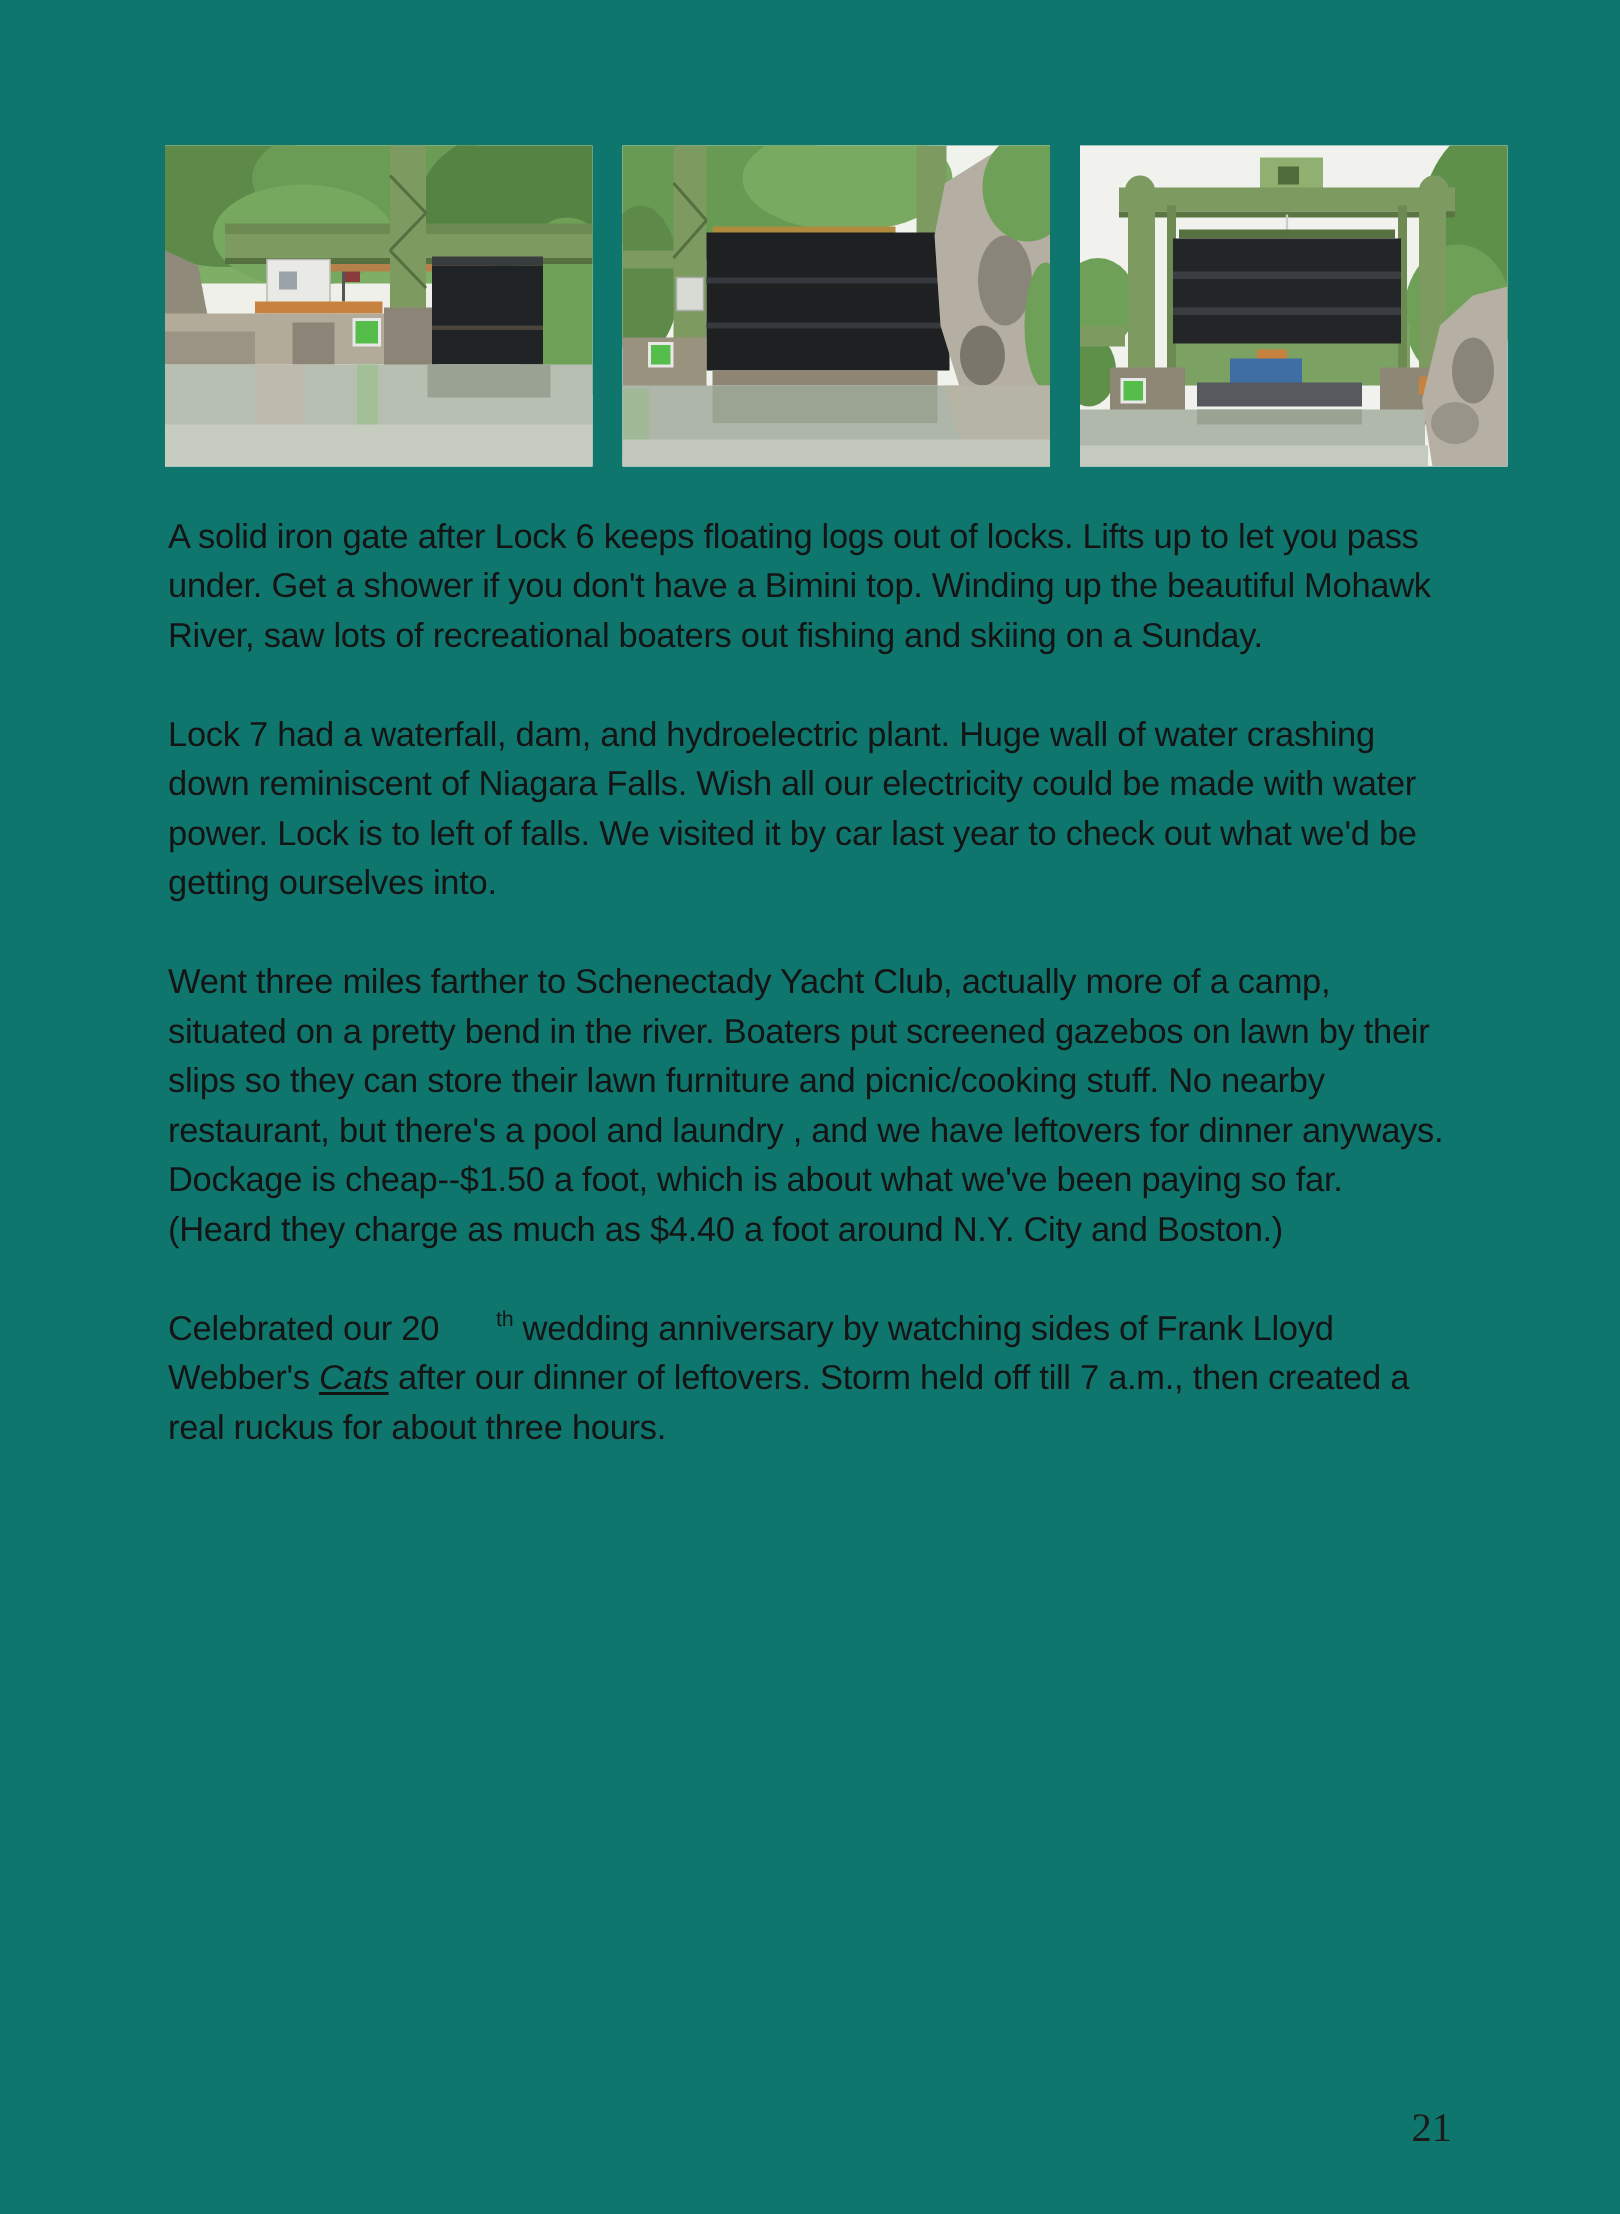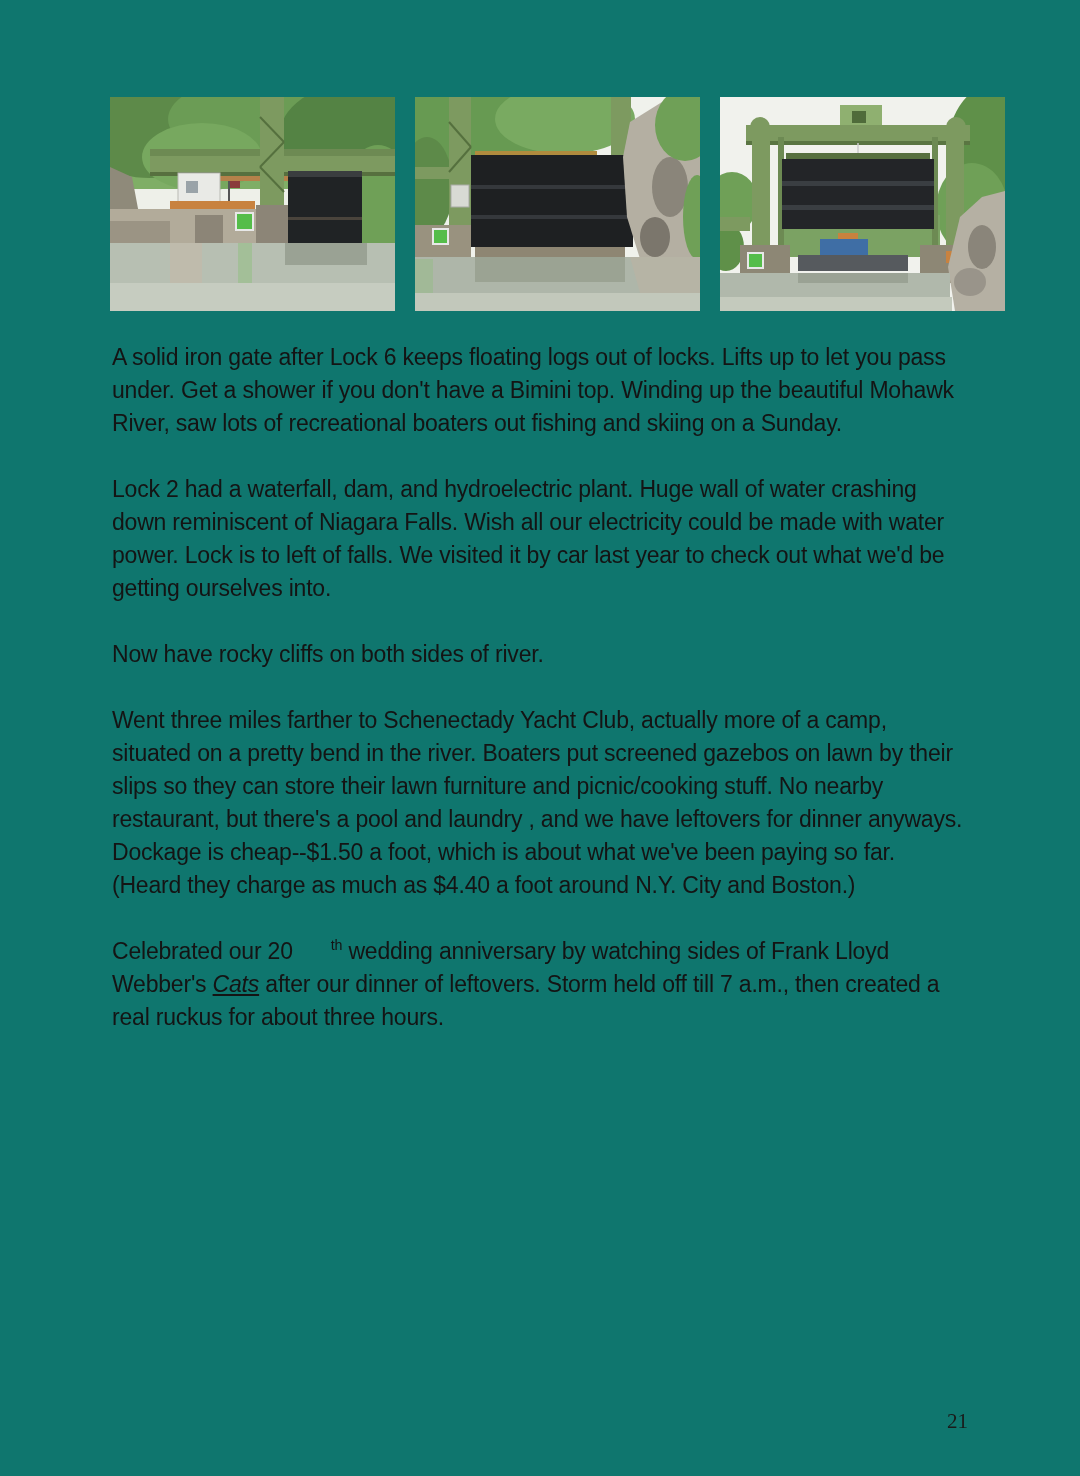--- a/index.html
+++ b/index.html
@@ -35,21 +35,21 @@
     letter-spacing: -0.2px;
   }
   .content p { margin: 0 0 33px 0; }
   .content p:last-child { margin-bottom: 0; }
   .content sup { font-size: 0.62em; line-height: 0; vertical-align: super; margin-left: 38px; }
   .content em { font-style: italic; text-decoration: underline; }
   .page-number {
     position: absolute;
     right: 112px; bottom: 42px;
     font-family: "Liberation Serif", "DejaVu Serif", serif;
-    font-size: 21px;
+    font-size: 27px;
     color: #1a1a1a;
   }
 </style>
 </head>
 <body>
 
 <div class="page">
 
   <div class="photo-row">
 
@@ -197,21 +197,20 @@
         <rect y="176" width="230" height="38" fill="#b0b8ab"></rect>
         <rect x="78" y="176" width="110" height="10" fill="#9aa294"></rect>
         <rect y="200" width="232" height="14" fill="#c4cabd"></rect>
       </g>
     </svg>
 
   </div>
 
   <div class="content">
     <p>A solid iron gate after Lock 6 keeps floating logs out of locks. Lifts up to let you pass under. Get a shower if you don't have a Bimini top. Winding up the beautiful Mohawk River, saw lots of recreational boaters out fishing and skiing on a Sunday.</p>
-    <p>Lock 2 had a waterfall, dam, and hydroelectric plant. Huge wall of water crashing down reminiscent of Niagara Falls. Wish all our electricity could be made with water power. Lock is to left of falls. We visited it by car last year to check out what we'd be getting ourselves into.</p>
-    <p>Now have rocky cliffs on both sides of river.</p>
+    <p>Lock 7 had a waterfall, dam, and hydroelectric plant. Huge wall of water crashing down reminiscent of Niagara Falls. Wish all our electricity could be made with water power. Lock is to left of falls. We visited it by car last year to check out what we'd be getting ourselves into.</p>
     <p>Went three miles farther to Schenectady Yacht Club, actually more of a camp, situated on a pretty bend in the river. Boaters put screened gazebos on lawn by their slips so they can store their lawn furniture and picnic/cooking stuff. No nearby restaurant, but there's a pool and laundry , and we have leftovers for dinner anyways. Dockage is cheap--$1.50 a foot, which is about what we've been paying so far. (Heard they charge as much as $4.40 a foot around N.Y. City and Boston.)</p>
     <p><span>Celebrated our 20</span><sup>th</sup><span> wedding anniversary by watching sides of Frank Lloyd Webber's </span><em>Cats</em><span> after our dinner of leftovers. Storm held off till 7 a.m., then created a real ruckus for about three hours.</span></p>
   </div>
 
   <div class="page-number">21</div>
 
 </div>
 
 </body></html>

